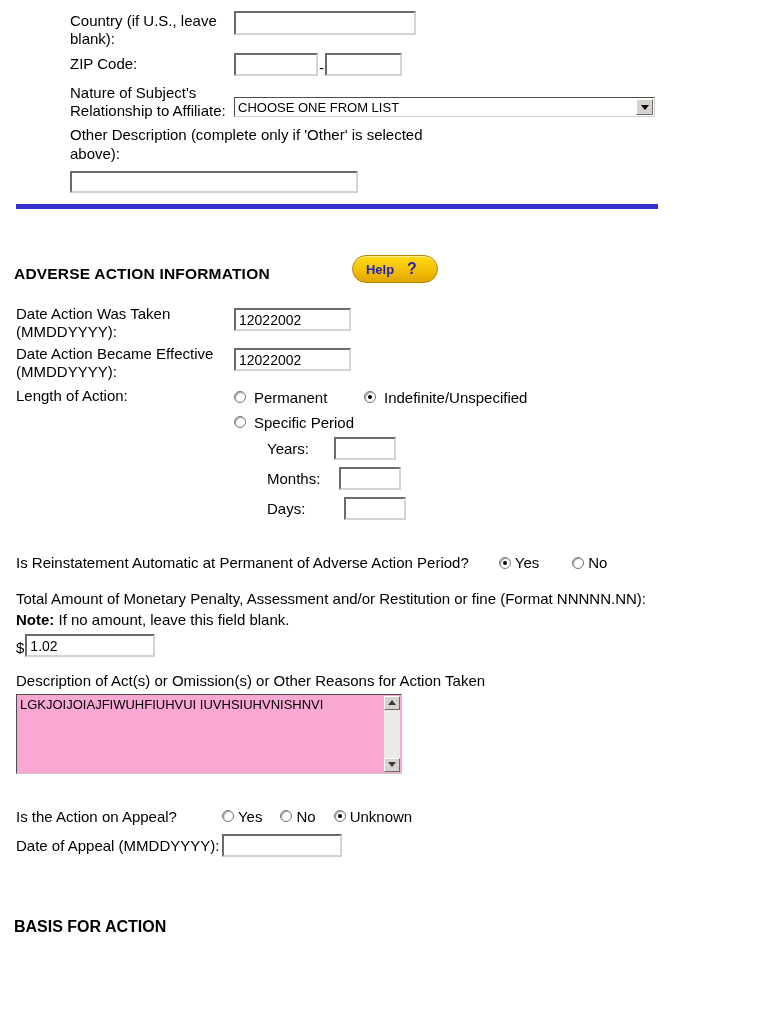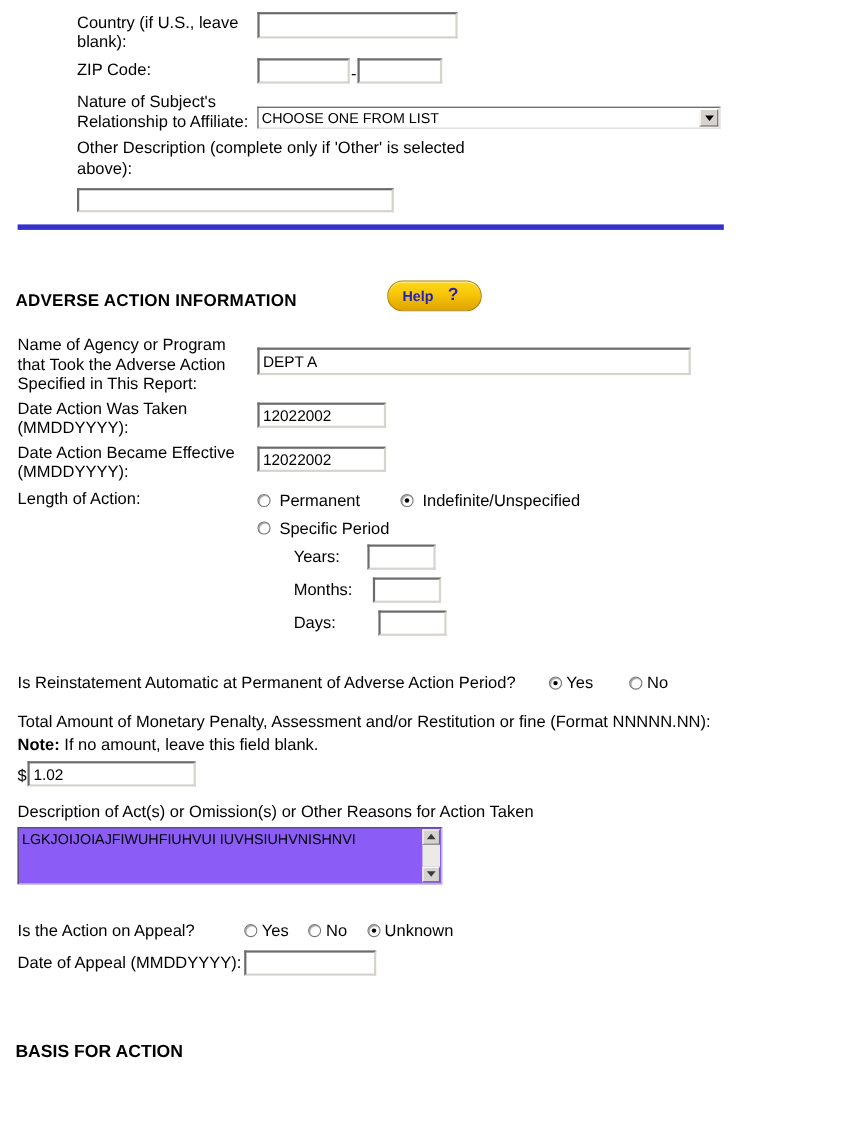--- a/index.html
+++ b/index.html
@@ -76,28 +76,28 @@
   .radio-line { display:flex; align-items:center; height:20px; margin-bottom:5px; }
   .ymd { margin-left:33px; margin-top:5px; }
   .ymd-row { display:flex; align-items:center; margin-bottom:7px; }
   .ymd-label { width:67px; }
   .ymd-in { width:62px; height:23px; }
   
   .reinstate-row { display:flex; align-items:center; margin:27px 0 0 0; }
   .monetary { margin-top:17px; line-height:1.4; }
   .note-b { font-weight:bold; }
   .money-row { display:flex; align-items:center; margin-top:3px; }
-  .money-in { width:153px; height:23px; margin-left:1px; }
+  .money-in { width:130px; height:23px; margin-left:1px; }
   .desc { margin-top:13px; line-height:1.35; }
   .desc-note { max-width:700px; }
   .fake-ta {
-    position:relative; width:386px; height:52px; margin-top:2px;
+    position:relative; width:386px; height:80px; margin-top:2px;
     border-top:1px solid #4d4d4d; border-left:1px solid #4d4d4d;
     border-bottom:1px solid #c9c6c1; border-right:1px solid #c9c6c1;
-    background:#8b5cf6;
+    background:#f9a8d4;
   }
   .fake-ta .ta-text { font-size:13px; padding:2px 22px 0 3px; line-height:1.2; }
   .sbar { position:absolute; top:1px; right:1px; bottom:1px; width:16px; display:flex; flex-direction:column; }
   .sbtn {
     height:14px; background:#d6d3ce; flex:none;
     border-top:1px solid #fff; border-left:1px solid #fff;
     border-bottom:1px solid #6b6b6b; border-right:1px solid #6b6b6b;
     display:flex; align-items:center; justify-content:center; cursor:pointer;
   }
   .strack { flex:1; background:#eceae5; cursor:pointer; }
@@ -151,24 +151,20 @@
 <div class="heading-row">
   <div class="h1">ADVERSE ACTION INFORMATION</div>
   <div class="help-btn">
     <span class="help-txt">Help</span>
     <span class="help-q">?</span>
   </div>
 </div>
 
 <div class="main" style="margin-top:22px;">
 
-  <div class="frow">
-    <div class="flabel">Name of Agency or Program that Took the Adverse Action Specified in This Report:</div>
-    <input class="tb agency-in" value="DEPT A" style="">
-  </div>
 
   <div class="frow">
     <div class="flabel">Date Action Was Taken (MMDDYYYY):</div>
     <input class="tb date-in" value="12022002" style="">
   </div>
 
   <div class="frow">
     <div class="flabel">Date Action Became Effective (MMDDYYYY):</div>
     <input class="tb date-in" value="12022002" style="">
   </div>

